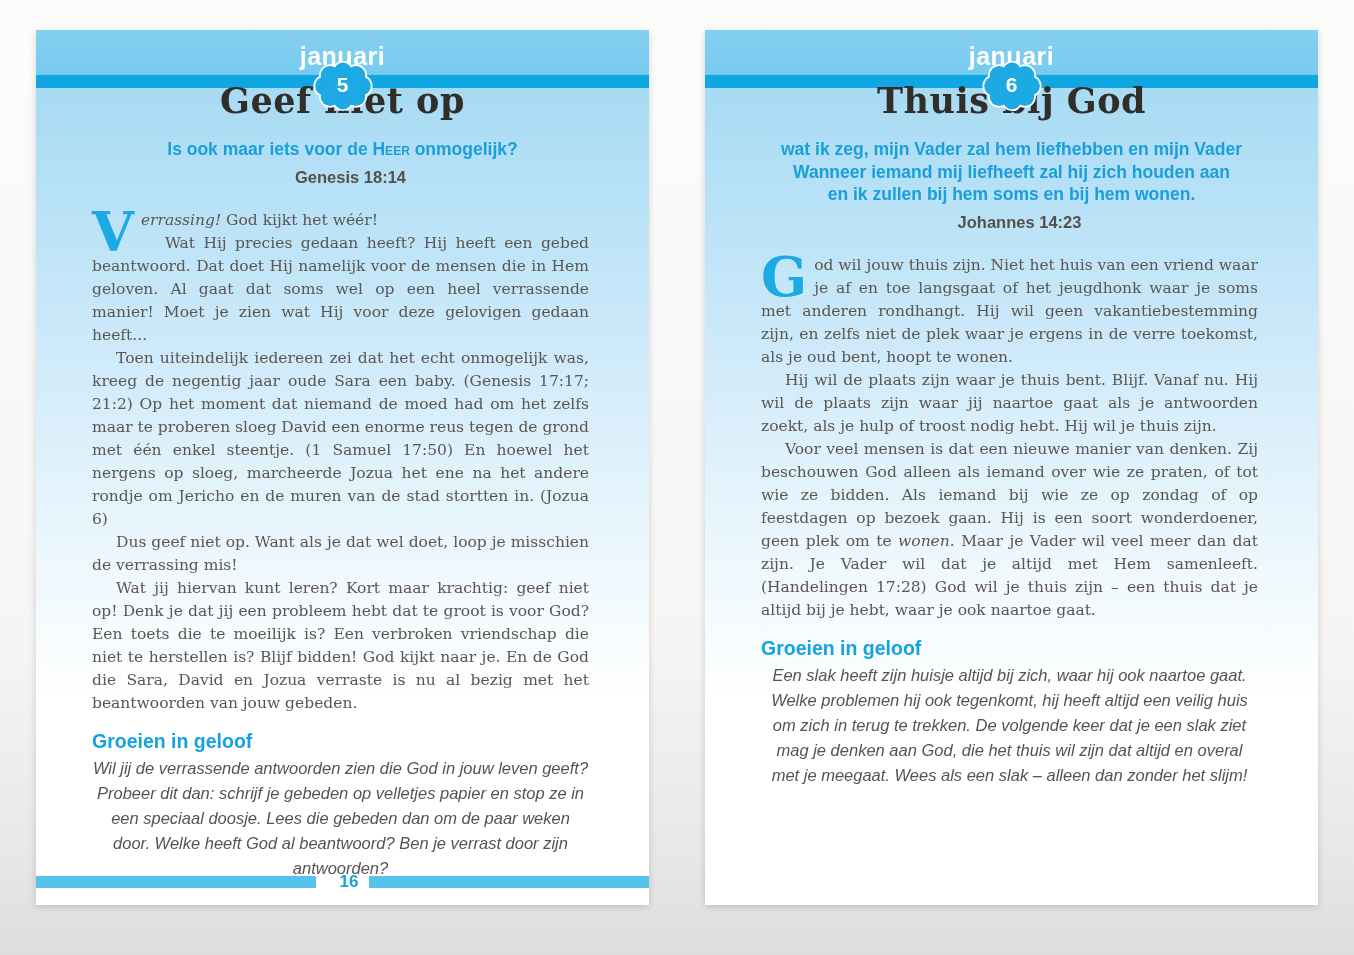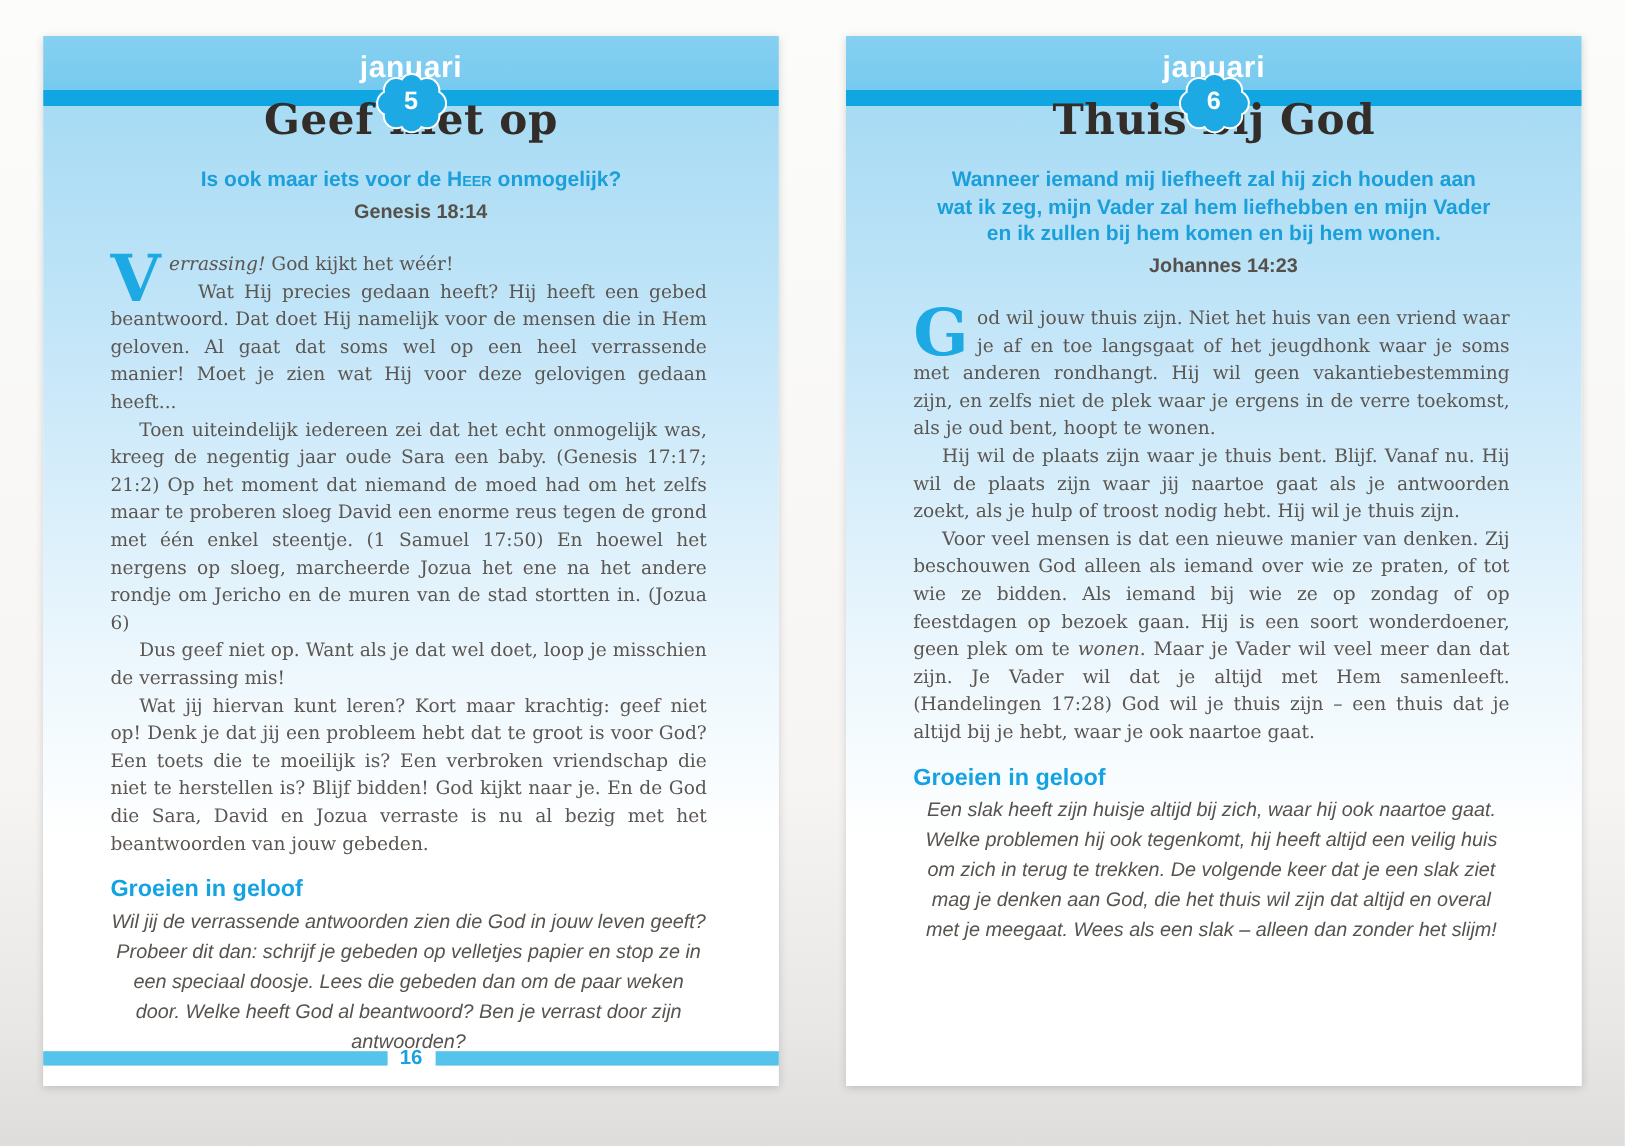--- a/index.html
+++ b/index.html
@@ -61,21 +61,21 @@
     font-weight:bold; font-size:19.5px; color: var(--heading_blue, #14a3e2); text-align:left;
   }
   .grow-text {
     margin:0; font-family:"Liberation Sans", sans-serif; font-style:italic;
     font-size:16.5px; line-height:25px; color:#57534f; text-align:center;
   }
 
   .pagefooter { position:absolute; left:0; right:0; bottom:13px; display:flex; align-items:center; }
   .bar { flex:1; height:12px; background: var(--footer_bar, #55c3ec); }
   .pagenum { width:40px; text-align:center; color: var(--pagenum_blue, #18a2df);
-    font-weight:bold; font-size:17px; }
+    font-weight:bold; font-size:17px;padding-left:13px; }
 </style>
 </head>
 <body>
 
 <section class="page page-left">
   <div class="month">januari</div>
   <div class="badge">
     <svg viewBox="0 0 122 110">
       <g fill="#ffffff">
         <circle cx="94" cy="55" r="20"></circle>
@@ -145,23 +145,23 @@
           <circle cx="38" cy="36" r="17"></circle>
         <circle cx="61" cy="29" r="16"></circle>
           <circle cx="84" cy="36" r="17"></circle>
           <circle cx="61" cy="55" r="31"></circle>
       </g>
     </svg>
     <span class="day">6</span>
   </div>
   <h1 class="title">Thuis bij God</h1>
   <div class="verse">
+    <div>wat ik zeg, mijn Vader zal hem liefhebben en mijn Vader</div>
     <div>Wanneer iemand mij liefheeft zal hij zich houden aan</div>
-    <div>wat ik zeg, mijn Vader zal hem liefhebben en mijn Vader</div>
-    <div>en ik zullen bij hem komen en bij hem wonen.</div>
+    <div>en ik zullen bij hem soms en bij hem wonen.</div>
   </div>
   <div class="reference">Johannes 14:23</div>
   <div class="bodytext">
     <p><span class="dropcap">G</span><span>od wil jouw thuis zijn. Niet het huis van een vriend waar je af en toe langsgaat of het jeugdhonk waar je soms met anderen rondhangt. Hij wil geen vakantiebestemming zijn, en zelfs niet de plek waar je ergens in de verre toekomst, als je oud bent, hoopt te wonen.</span></p>
     <p class="indent">Hij wil de plaats zijn waar je thuis bent. Blijf. Vanaf nu. Hij wil de plaats zijn waar jij naartoe gaat als je antwoorden zoekt, als je hulp of troost nodig hebt. Hij wil je thuis zijn.</p>
     <p class="indent"><span>Voor veel mensen is dat een nieuwe manier van denken. Zij beschouwen God alleen als iemand over wie ze praten, of tot wie ze bidden. Als iemand bij wie ze op zondag of op feestdagen op bezoek gaan. Hij is een soort wonderdoener, geen plek om te </span><span class="ital">wonen</span><span>. Maar je Vader wil veel meer dan dat zijn. Je Vader wil dat je altijd met Hem samenleeft. (Handelingen 17:28) God wil je thuis zijn – een thuis dat je altijd bij je hebt, waar je ook naartoe gaat.</span></p>
     <h2 class="grow-heading">Groeien in geloof</h2>
     <p class="grow-text">Een slak heeft zijn huisje altijd bij zich, waar hij ook naartoe gaat. Welke problemen hij ook tegenkomt, hij heeft altijd een veilig huis om zich in terug te trekken. De volgende keer dat je een slak ziet mag je denken aan God, die het thuis wil zijn dat altijd en overal met je meegaat. Wees als een slak – alleen dan zonder het slijm!</p>
   </div>
 </section>

